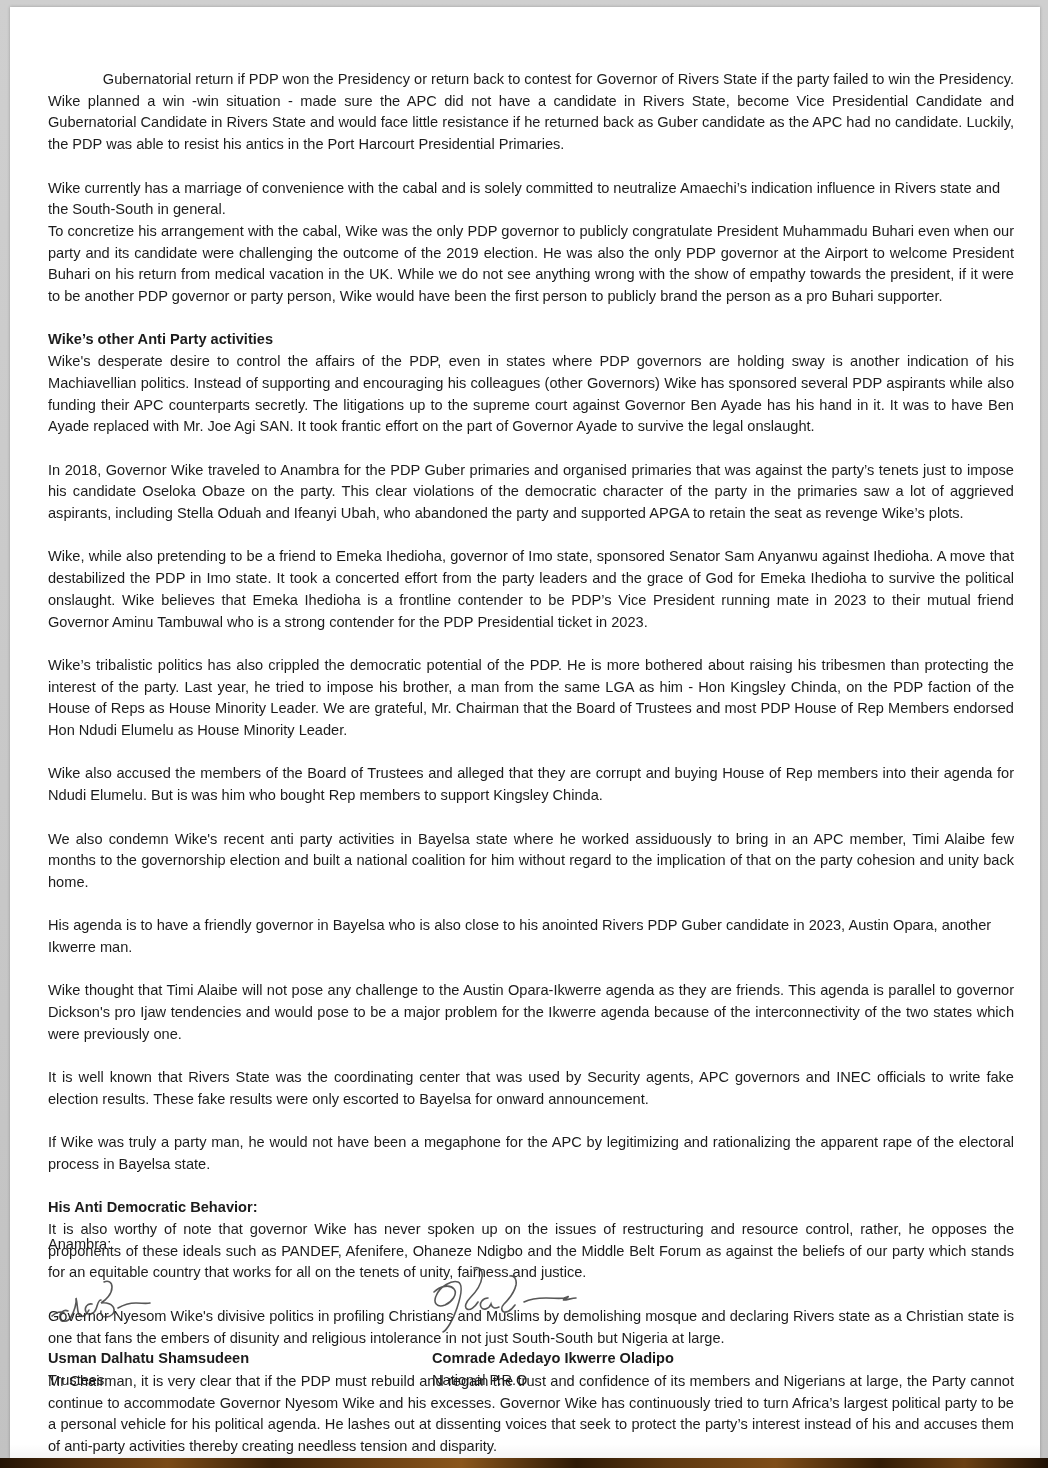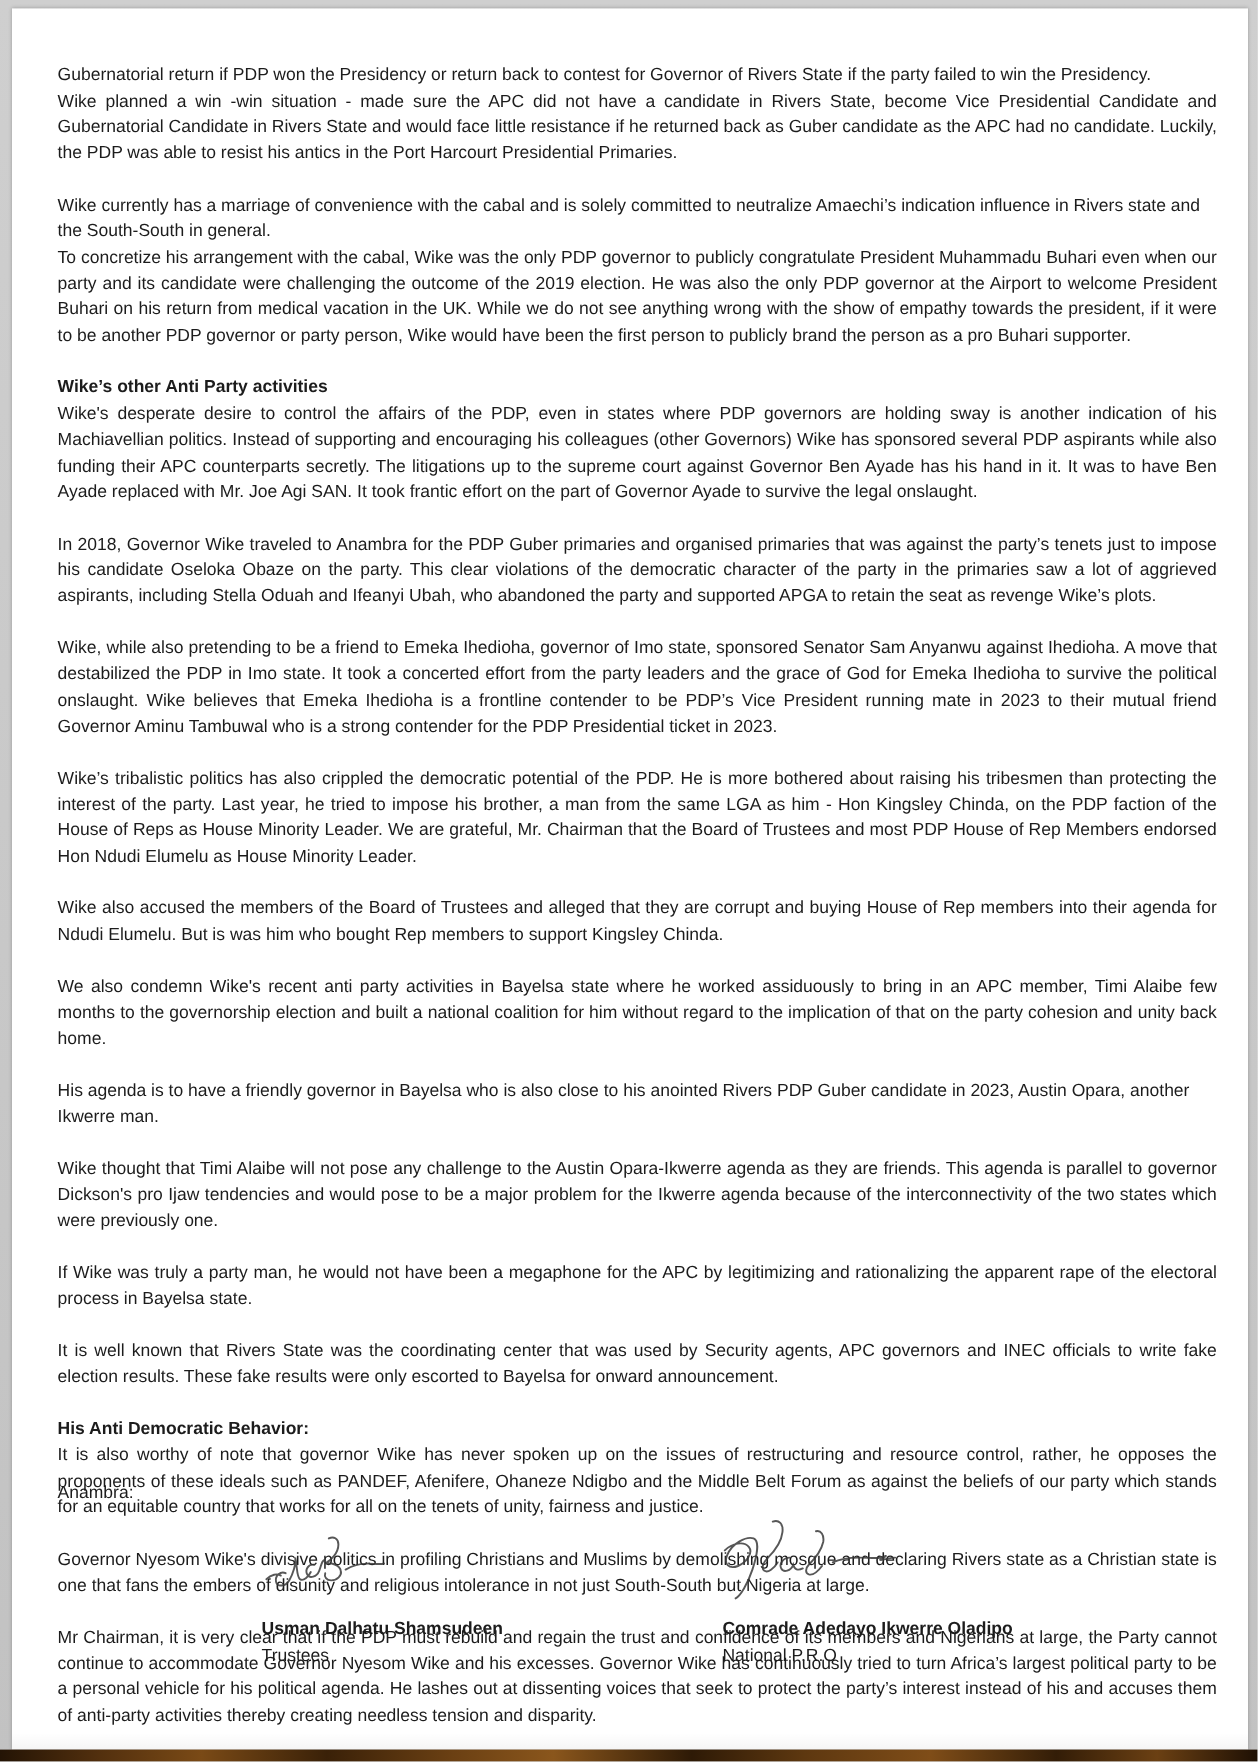--- a/index.html
+++ b/index.html
@@ -35,29 +35,28 @@
         #6b4013 92%, #1e1004 100%);
   }
   .doc-body {
     position: absolute;
     left: 38px; top: 46px; right: 26px;
     color: #1c1c1c;
     font-size: 14.6px;
     line-height: 21.7px;
   }
   .para { margin: 21.7px 0 0 0; }
-  .para:first-child { margin-top: 0; }
+  .para:first-child { margin-top: 16px; text-align: right; }
   .para.tight { margin-top: 0; }
   .para.justify { text-align: justify; }
   .para.heading { font-weight: bold; }
   .signed-label { margin-top: 46px; }
   .sig-row {
     display: flex;
     margin-top: 8px;
-    justify-content: center;
   }
   .sig-col { width: 384px; }
   .sig-col.right { width: auto; }
   .sig-art { height: 78px; position: relative; }
   .sig-art svg { position: absolute; left: 0; top: 0; }
   .sig-name { font-weight: bold; margin-top: 6px; }
   .sig-title { margin-top: 1px; }
 </style>
 </head>
 <body>
@@ -72,22 +71,22 @@
         <p class="para justify tight">To concretize his arrangement with the cabal, Wike was the only PDP governor to publicly congratulate President Muhammadu Buhari even when our party and its candidate were challenging the outcome of the 2019 election. He was also the only PDP governor at the Airport to welcome President Buhari on his return from medical vacation in the UK. While we do not see anything wrong with the show of empathy towards the president, if it were to be another PDP governor or party person, Wike would have been the first person to publicly brand the person as a pro Buhari supporter.</p>
         <p class="para heading">Wike’s other Anti Party activities</p>
         <p class="para justify tight">Wike's desperate desire to control the affairs of the PDP, even in states where PDP governors are holding sway is another indication of his Machiavellian politics. Instead of supporting and encouraging his colleagues (other Governors) Wike has sponsored several PDP aspirants while also funding their APC counterparts secretly. The litigations up to the supreme court against Governor Ben Ayade has his hand in it. It was to have Ben Ayade replaced with Mr. Joe Agi SAN. It took frantic effort on the part of Governor Ayade to survive the legal onslaught.</p>
         <p class="para justify">In 2018, Governor Wike traveled to Anambra for the PDP Guber primaries and organised primaries   that was against the party’s tenets just to   impose his candidate Oseloka Obaze on the party. This clear violations of the democratic character of the party in the primaries saw a lot of aggrieved aspirants, including Stella Oduah and Ifeanyi Ubah, who abandoned the party and supported APGA to retain the seat as revenge Wike’s plots.</p>
         <p class="para justify">Wike, while also pretending to be a friend to Emeka Ihedioha, governor of Imo state, sponsored Senator Sam Anyanwu against Ihedioha. A move that destabilized the PDP in Imo state. It took a concerted effort from the party leaders and the grace of God for Emeka Ihedioha to survive the political onslaught. Wike believes that Emeka Ihedioha is a frontline contender to be PDP’s Vice President running mate in 2023 to their mutual friend Governor Aminu Tambuwal who is a strong contender for the PDP Presidential ticket in 2023.</p>
         <p class="para justify">Wike’s tribalistic politics has also crippled the democratic potential of the PDP. He is more bothered about raising his tribesmen than protecting the interest of the party. Last year, he tried to impose his brother, a man from the same LGA as him - Hon Kingsley Chinda, on the PDP faction of the House of Reps as House Minority Leader. We are grateful, Mr. Chairman that the Board of Trustees and most PDP House of Rep Members endorsed Hon Ndudi Elumelu as House Minority Leader.</p>
         <p class="para justify">Wike also accused the members of the Board of Trustees and alleged that they are corrupt and buying House of Rep members into their agenda for Ndudi Elumelu. But is was him who bought Rep members to support Kingsley Chinda.</p>
         <p class="para justify">We also condemn Wike's recent anti party activities in Bayelsa state where he worked assiduously to bring in an APC member, Timi Alaibe few months to the governorship election and built a national coalition for him without regard to the implication of that on the party cohesion and unity back home.</p>
         <p class="para">His agenda is to have a friendly governor in Bayelsa who is also close to his anointed Rivers PDP Guber candidate in 2023, Austin Opara, another Ikwerre man.</p>
         <p class="para justify">Wike thought that Timi Alaibe will not pose any challenge to the Austin Opara-Ikwerre agenda as they are friends. This agenda is parallel to governor Dickson's pro Ijaw tendencies and would pose to be a major problem for the Ikwerre agenda because of the interconnectivity of the two states which were previously one.</p>
+        <p class="para justify">It is well known that Rivers State was the coordinating center that was used by Security agents, APC governors and INEC officials to write fake election results. These fake results were only escorted to Bayelsa for onward announcement.</p>
         <p class="para justify">If Wike was truly a party man, he would not have been a megaphone for the APC by legitimizing and rationalizing the apparent rape of the electoral process in Bayelsa state.</p>
-        <p class="para justify">It is well known that Rivers State was the coordinating center that was used by Security agents, APC governors and INEC officials to write fake election results. These fake results were only escorted to Bayelsa for onward announcement.</p>
         <p class="para heading">His Anti Democratic Behavior:</p>
         <p class="para justify tight">It is also worthy of note that governor Wike has never spoken up on the issues of restructuring and resource control, rather, he opposes the proponents of these ideals such as PANDEF, Afenifere, Ohaneze Ndigbo and the Middle Belt Forum as against the beliefs of our party which stands for an equitable country that works for all on the tenets of unity, fairness and justice.</p>
         <p class="para justify">Governor Nyesom Wike's divisive politics in profiling Christians and Muslims by demolishing mosque and declaring Rivers state as a Christian state is one that fans the embers of disunity and religious intolerance in not just South-South but Nigeria at large.</p>
         <p class="para justify">Mr Chairman, it is very clear that if the PDP must rebuild and regain the trust and confidence of its members and Nigerians at large, the Party cannot continue to accommodate Governor Nyesom Wike and his excesses. Governor Wike has continuously tried to turn Africa’s largest political party to be a personal vehicle for his political agenda. He lashes out at dissenting voices that seek to protect the party’s interest instead of his and accuses them of anti-party activities thereby creating needless tension and disparity.</p>
       </div>
 
     <div class="doc-body" style="top:auto; bottom:66px;">
       <div class="signed-label">Anambra:</div>
 
       <div class="sig-row">

